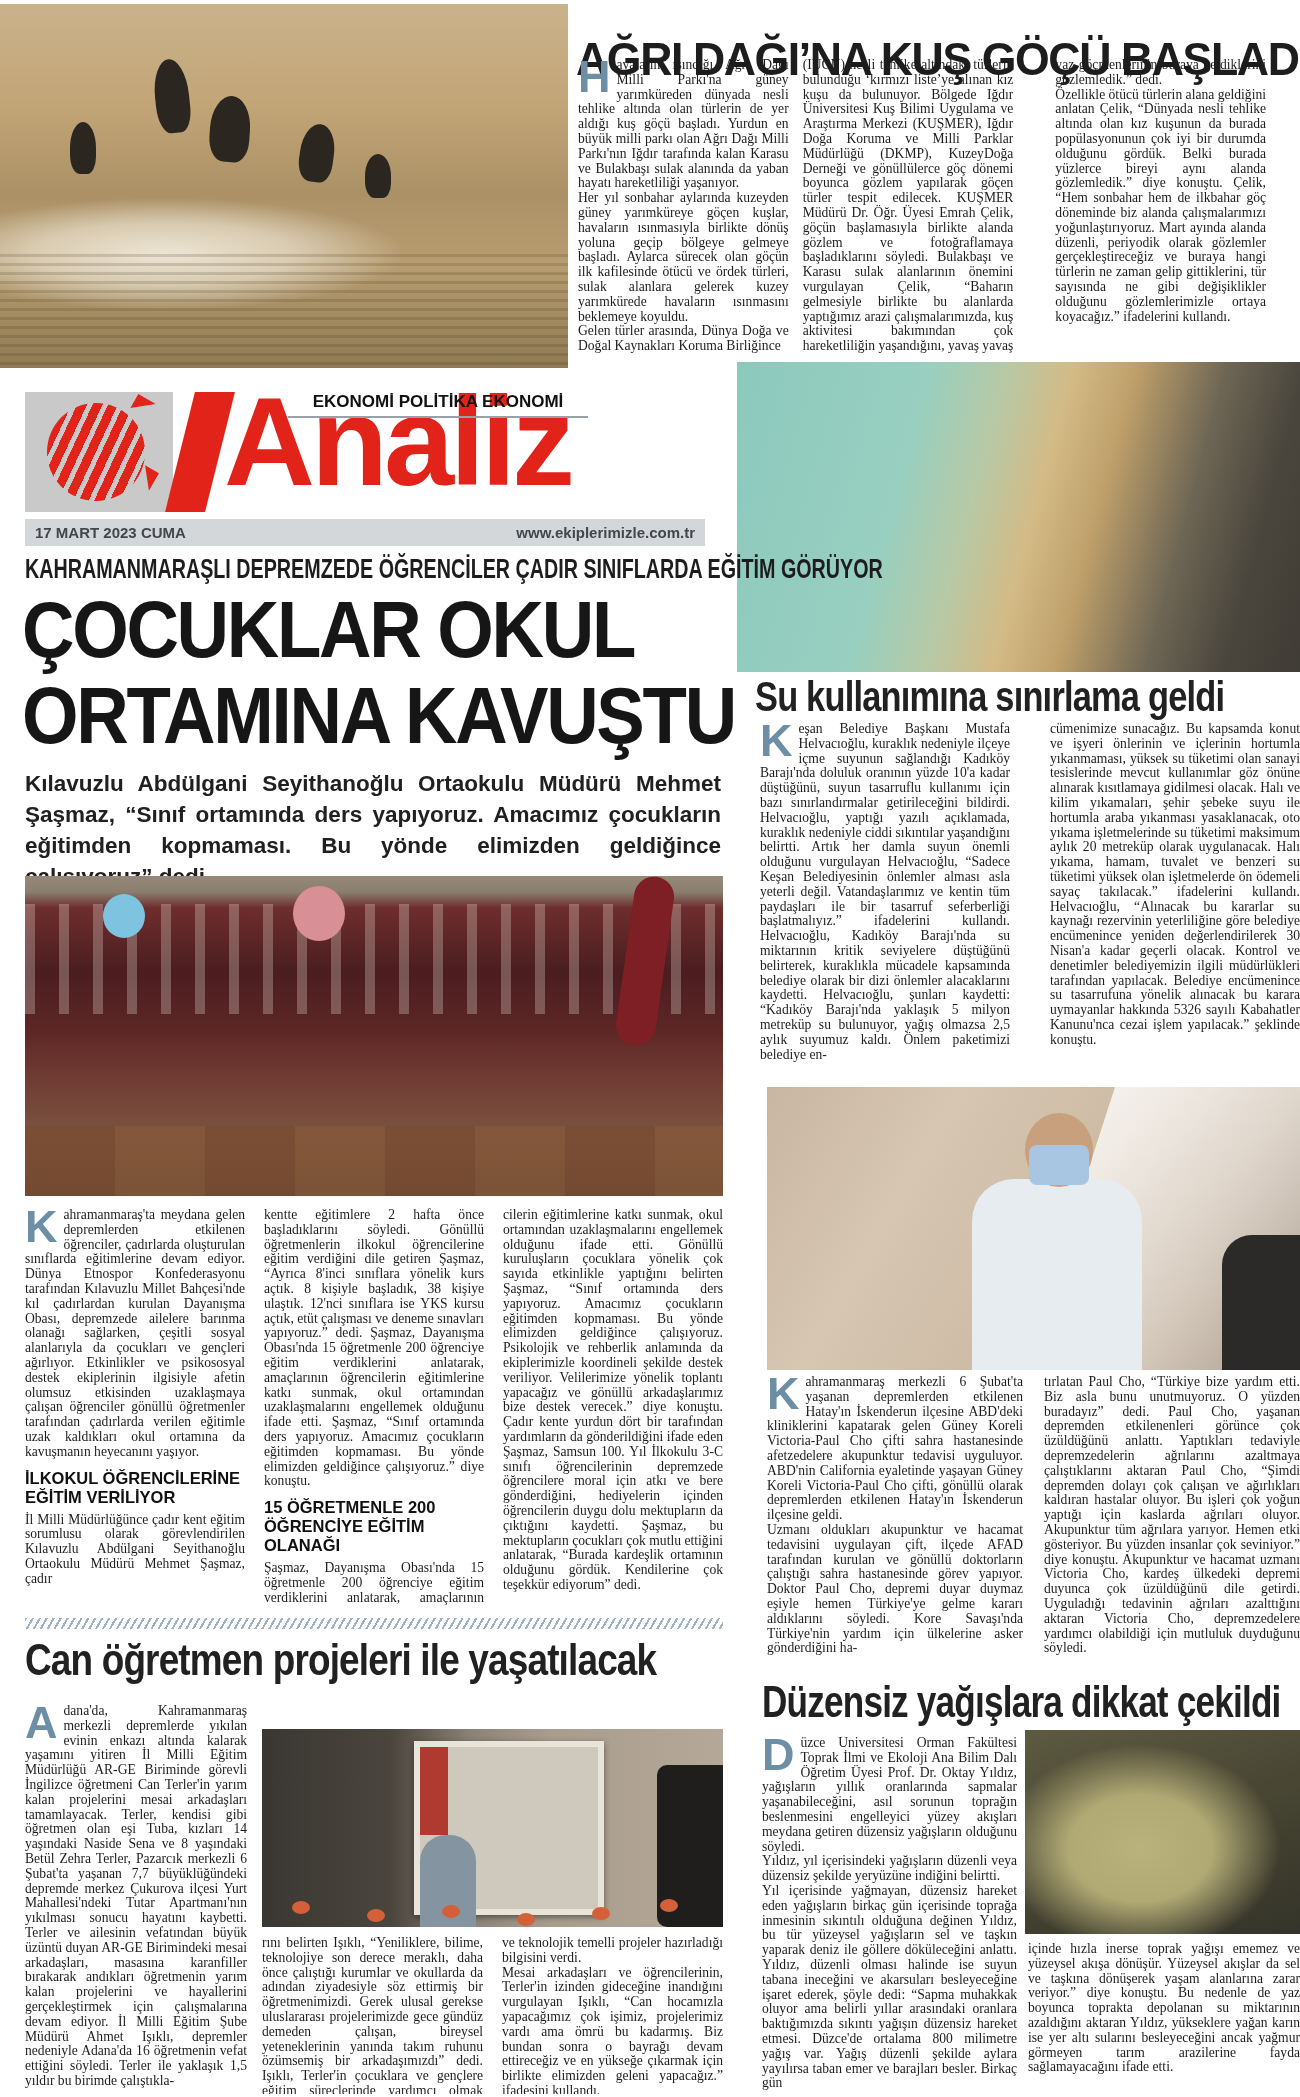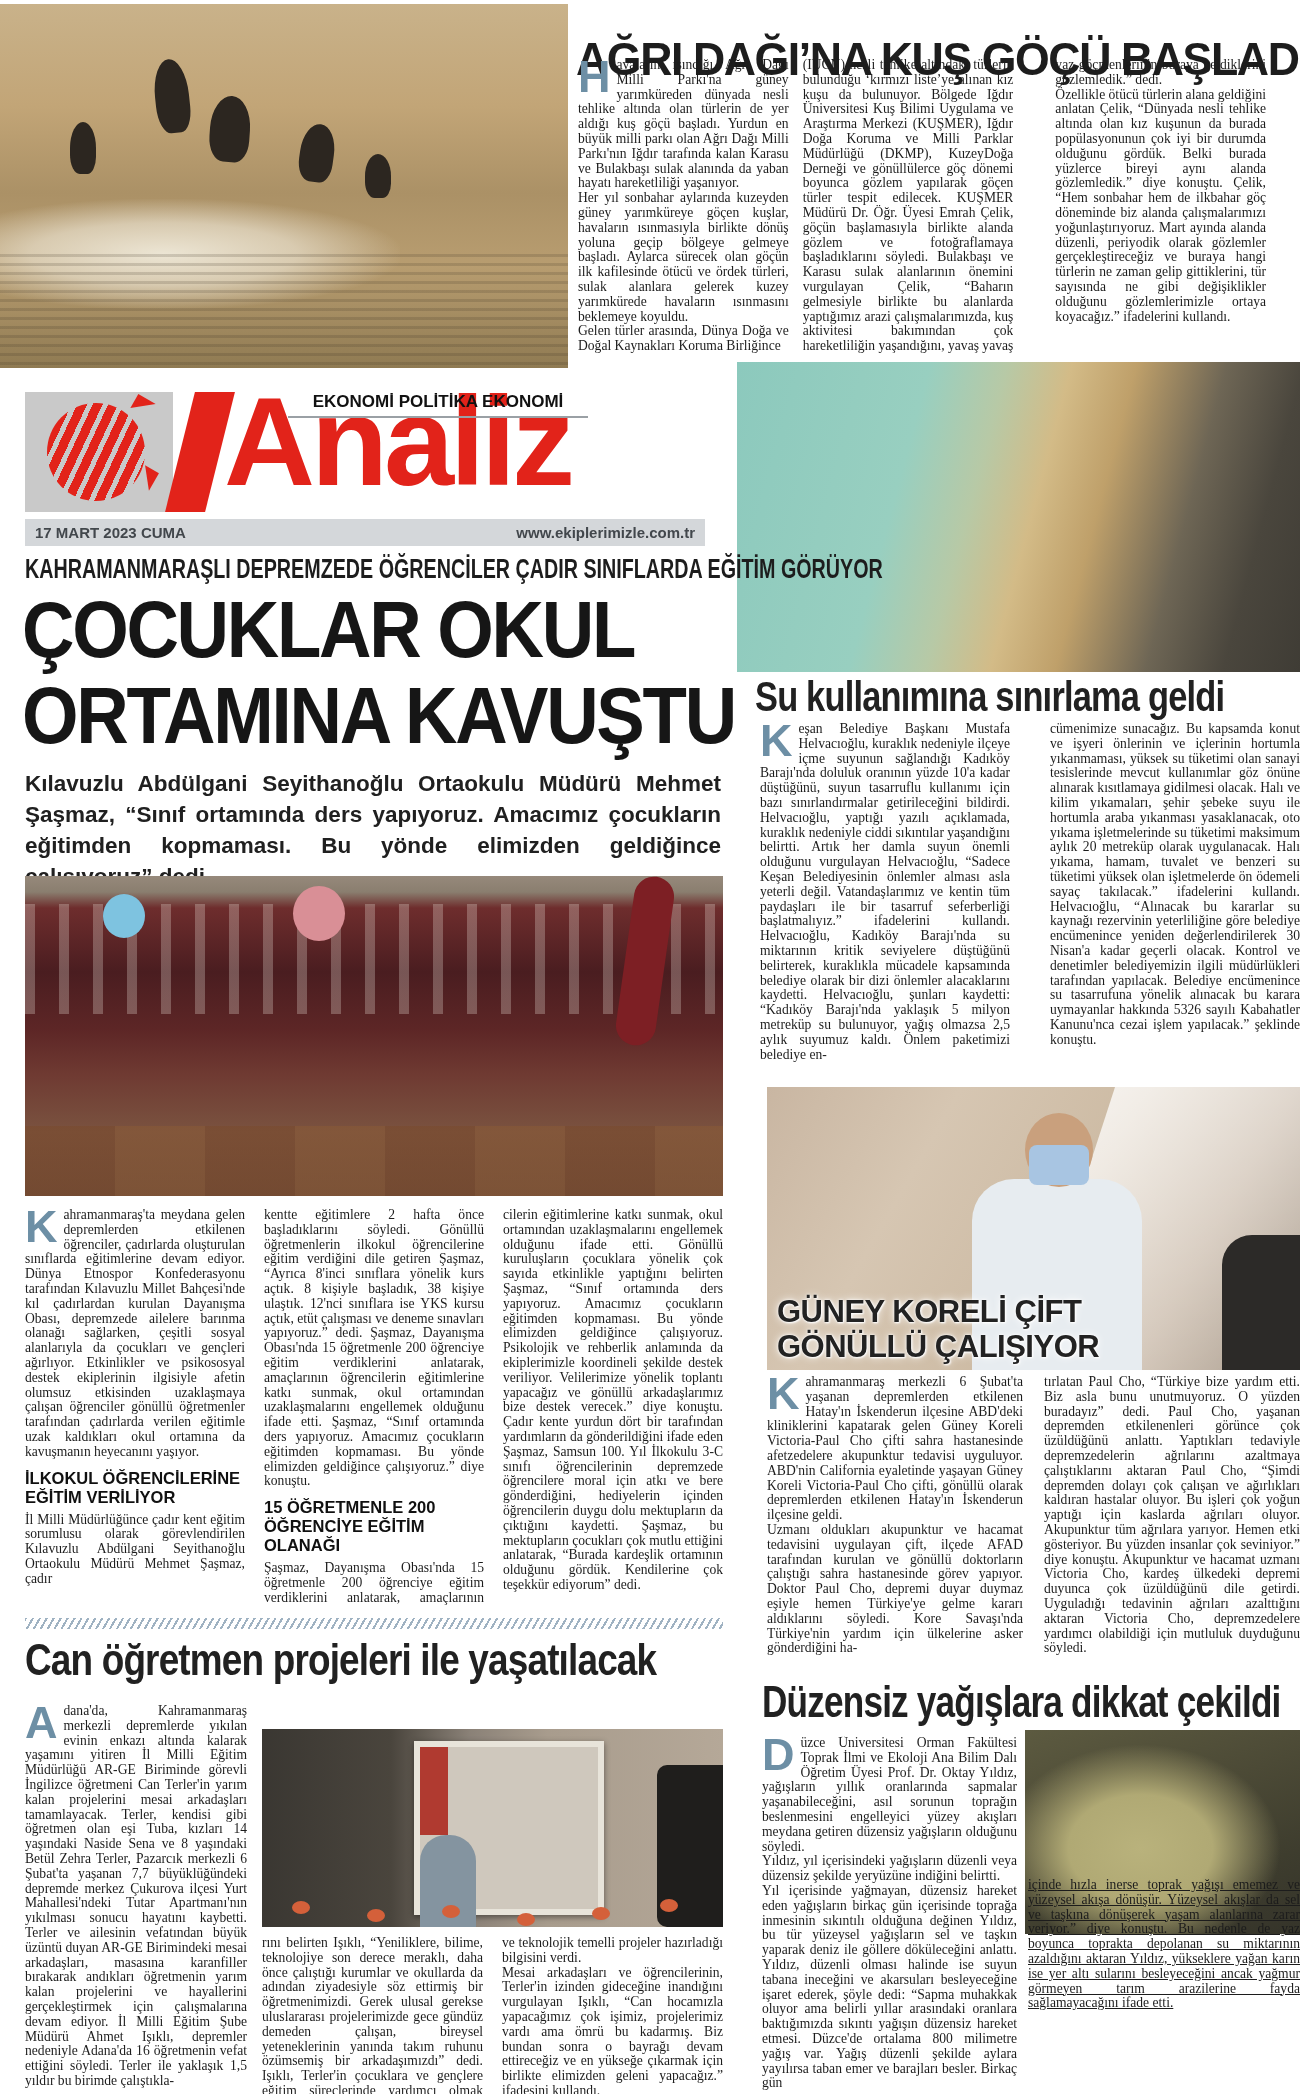--- a/index.html
+++ b/index.html
@@ -168,22 +168,20 @@
     <div class="col body-text" style="width:250px;"><span class="dropcap">K</span><span>eşan Belediye Başkanı Mustafa Helvacıoğlu, kuraklık nedeniyle ilçeye içme suyunun sağlandığı Kadıköy Barajı'nda doluluk oranının yüzde 10'a kadar düştüğünü, suyun tasarruflu kullanımı için bazı sınırlandırmalar getirileceğini bildirdi. Helvacıoğlu, yaptığı yazılı açıklamada, kuraklık nedeniyle ciddi sıkıntılar yaşandığını belirtti. Artık her damla suyun önemli olduğunu vurgulayan Helvacıoğlu, “Sadece Keşan Belediyesinin önlemler alması asla yeterli değil. Vatandaşlarımız ve kentin tüm paydaşları ile bir tasarruf seferberliği başlatmalıyız.” ifadelerini kullandı. Helvacıoğlu, Kadıköy Barajı'nda su miktarının kritik seviyelere düştüğünü belirterek, kuraklıkla mücadele kapsamında belediye olarak bir dizi önlemler alacaklarını kaydetti. Helvacıoğlu, şunları kaydetti: “Kadıköy Barajı'nda yaklaşık 5 milyon metreküp su bulunuyor, yağış olmazsa 2,5 aylık suyumuz kaldı. Önlem paketimizi belediye en-</span></div>
     <div class="col body-text" style="width:250px;">cümenimize sunacağız. Bu kapsamda konut ve işyeri önlerinin ve içlerinin hortumla yıkanmaması, yüksek su tüketimi olan sanayi tesislerinde mevcut kullanımlar göz önüne alınarak kısıtlamaya gidilmesi olacak. Halı ve kilim yıkamaları, şehir şebeke suyu ile hortumla araba yıkanması yasaklanacak, oto yıkama işletmelerinde su tüketimi maksimum aylık 20 metreküp olarak uygulanacak. Halı yıkama, hamam, tuvalet ve benzeri su tüketimi yüksek olan işletmelerde ön ödemeli sayaç takılacak.” ifadelerini kullandı. Helvacıoğlu, “Alınacak bu kararlar su kaynağı rezervinin yeterliliğine göre belediye encümenince yeniden değerlendirilerek 30 Nisan'a kadar geçerli olacak. Kontrol ve denetimler belediyemizin ilgili müdürlükleri tarafından yapılacak. Belediye encümenince su tasarrufuna yönelik alınacak bu karara uymayanlar hakkında 5326 sayılı Kabahatler Kanunu'nca cezai işlem yapılacak.” şeklinde konuştu.</div>
   </div>
 
   <div class="photo korean-photo">
     <div class="kp-band"></div>
     <div class="kp-coat"></div>
     <div class="kp-head"></div>
     <div class="kp-mask"></div>
     <div class="kp-dark"></div>
-    <div class="overlay-title">GÜNEY KORELİ ÇİFT
-GÖNÜLLÜ ÇALIŞIYOR</div>
   </div>
   <div class="cols" style="left:767px;top:1375px;width:533px;height:282px;gap:21px;">
     <div class="col body-text" style="width:256px;"><span class="dropcap">K</span><span>ahramanmaraş merkezli 6 Şubat'ta yaşanan depremlerden etkilenen Hatay'ın İskenderun ilçesine ABD'deki kliniklerini kapatarak gelen Güney Koreli Victoria-Paul Cho çifti sahra hastanesinde afetzedelere akupunktur tedavisi uyguluyor. ABD'nin California eyaletinde yaşayan Güney Koreli Victoria-Paul Cho çifti, gönüllü olarak depremlerden etkilenen Hatay'ın İskenderun ilçesine geldi.
 Uzmanı oldukları akupunktur ve hacamat tedavisini uygulayan çift, ilçede AFAD tarafından kurulan ve gönüllü doktorların çalıştığı sahra hastanesinde görev yapıyor. Doktor Paul Cho, depremi duyar duymaz eşiyle hemen Türkiye'ye gelme kararı aldıklarını söyledi. Kore Savaşı'nda Türkiye'nin yardım için ülkelerine asker gönderdiğini ha-</span></div>
     <div class="col body-text" style="width:256px;">tırlatan Paul Cho, “Türkiye bize yardım etti. Biz asla bunu unutmuyoruz. O yüzden buradayız” dedi. Paul Cho, yaşanan depremden etkilenenleri görünce çok üzüldüğünü anlattı. Yaptıkları tedaviyle depremzedelerin ağrılarını azaltmaya çalıştıklarını aktaran Paul Cho, “Şimdi depremden dolayı çok çalışan ve ağırlıkları kaldıran hastalar oluyor. Bu işleri çok yoğun yaptığı için kaslarda ağrıları oluyor. Akupunktur tüm ağrılara yarıyor. Hemen etki gösteriyor. Bu yüzden insanlar çok seviniyor.” diye konuştu. Akupunktur ve hacamat uzmanı Victoria Cho, kardeş ülkedeki depremi duyunca çok üzüldüğünü dile getirdi. Uyguladığı tedavinin ağrıları azalttığını aktaran Victoria Cho, depremzedelere yardımcı olabildiği için mutluluk duyduğunu söyledi.</div>
   </div>
 
   <div class="abs hatch"></div>
   <div class="h2 teacher-h2">Can öğretmen projeleri ile yaşatılacak</div>
   <div class="cols" style="left:25px;top:1704px;width:222px;height:390px;">
@@ -208,17 +206,17 @@
 Mesai arkadaşları ve öğrencilerinin, Terler'in izinden gideceğine inandığını vurgulayan Işıklı, “Can hocamızla yapacağımız çok işimiz, projelerimiz vardı ama ömrü bu kadarmış. Biz bundan sonra o bayrağı devam ettireceğiz ve en yükseğe çıkarmak için birlikte elimizden geleni yapacağız.” ifadesini kullandı.</div>
   </div>
 
   <div class="h2 rain-h2">Düzensiz yağışlara dikkat çekildi</div>
   <div class="cols" style="left:762px;top:1736px;width:255px;height:358px;">
     <div class="col body-text" style="width:255px;"><span class="dropcap">D</span><span>üzce Üniversitesi Orman Fakültesi Toprak İlmi ve Ekoloji Ana Bilim Dalı Öğretim Üyesi Prof. Dr. Oktay Yıldız, yağışların yıllık oranlarında sapmalar yaşanabileceğini, asıl sorunun toprağın beslenmesini engelleyici yüzey akışları meydana getiren düzensiz yağışların olduğunu söyledi.
 Yıldız, yıl içerisindeki yağışların düzenli veya düzensiz şekilde yeryüzüne indiğini belirtti.
 Yıl içerisinde yağmayan, düzensiz hareket eden yağışların birkaç gün içerisinde toprağa inmesinin sıkıntılı olduğuna değinen Yıldız, bu tür yüzeysel yağışların sel ve taşkın yaparak deniz ile göllere döküleceğini anlattı. Yıldız, düzenli olması halinde ise suyun tabana ineceğini ve akarsuları besleyeceğine işaret ederek, şöyle dedi: “Sapma muhakkak oluyor ama belirli yıllar arasındaki oranlara baktığımızda sıkıntı yağışın düzensiz hareket etmesi. Düzce'de ortalama 800 milimetre yağış var. Yağış düzenli şekilde aylara yayılırsa taban emer ve barajları besler. Birkaç gün</span></div>
   </div>
   <div class="photo dam-photo"></div>
-  <div class="cols" style="left:1028px;top:1878px;width:272px;height:152px;text-decoration:underline;">
+  <div class="cols" style="left:1028px;top:1942px;width:272px;height:152px;">
     <div class="col body-text" style="width:272px;">içinde hızla inerse toprak yağışı ememez ve yüzeysel akışa dönüşür. Yüzeysel akışlar da sel ve taşkına dönüşerek yaşam alanlarına zarar veriyor.” diye konuştu. Bu nedenle de yaz boyunca toprakta depolanan su miktarının azaldığını aktaran Yıldız, yükseklere yağan karın ise yer altı sularını besleyeceğini ancak yağmur görmeyen tarım arazilerine fayda sağlamayacağını ifade etti.</div>
   </div>
 
 </div>
 
 </body></html>

